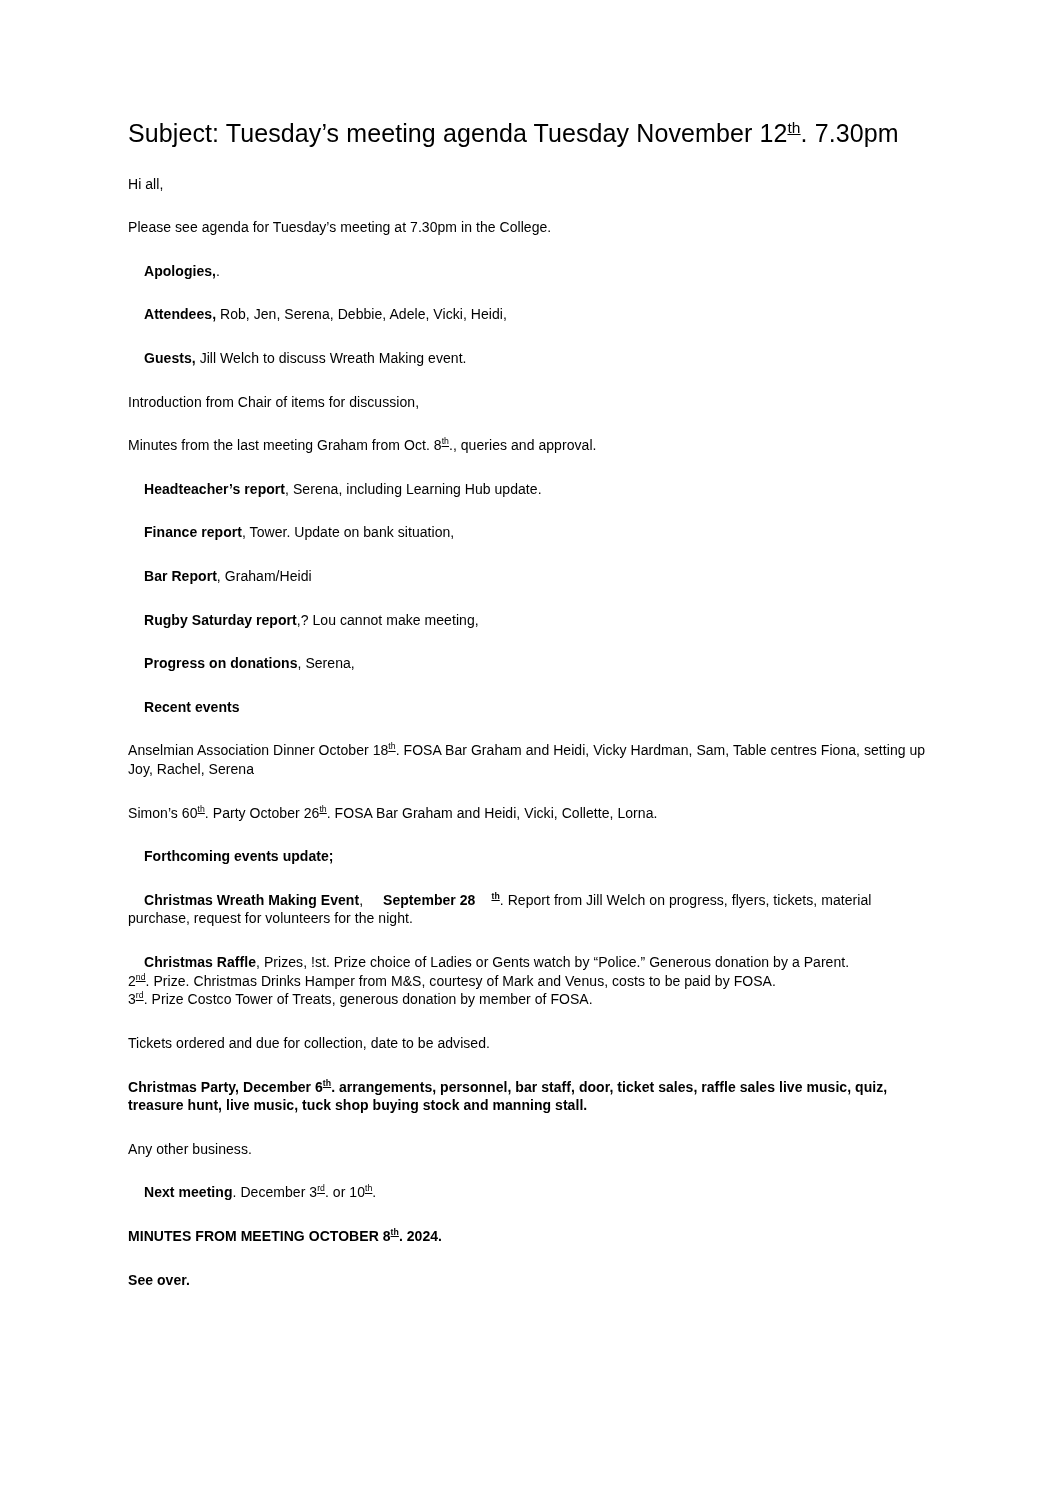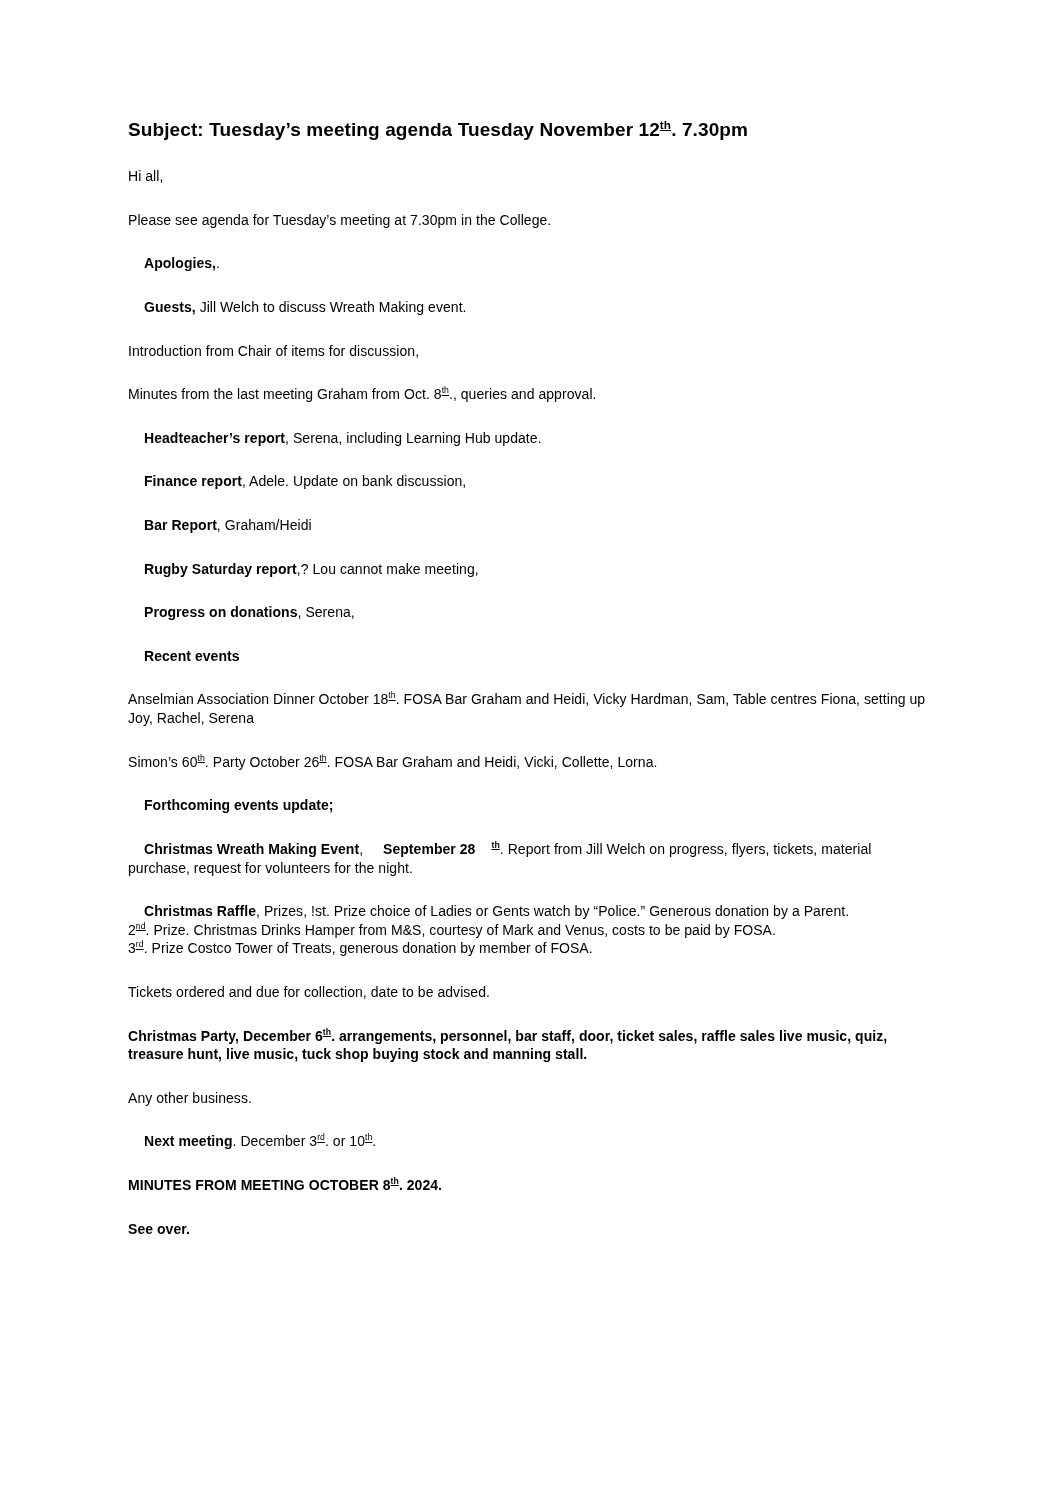--- a/index.html
+++ b/index.html
@@ -20,23 +20,23 @@
     box-sizing: border-box;
     overflow: hidden;
   }
   .content {
     position: absolute;
     left: 128px;
     top: 118px;
     width: 805px;
   }
   .doc-title {
-    font-size: 19px;
+    font-size: 25px;
     line-height: 1.22;
-    font-weight: bold;
+    font-weight: normal;
     margin: 0 0 26px 0;
     letter-spacing: 0.1px;
   }
   .para {
     font-size: 14px;
     line-height: 1.33;
     margin: 0 0 25px 0;
     letter-spacing: 0.05px;
   }
   .para.no-gap {
@@ -64,30 +64,31 @@
   <div class="content">
 
     <div class="doc-title"><span>Subject: Tuesday’s meeting agenda Tuesday November 12</span><sup>th</sup><span>. 7.30pm</span></div>
 
     <p class="para">Hi all,</p>
 
     <p class="para">Please see agenda for Tuesday’s meeting at 7.30pm in the College.</p>
 
     <p class="para"><span class="b">Apologies,</span><span>.</span></p>
 
+    <p class="para"><span class="b">Attendees,</span><span> Rob, Jen, Serena, Debbie, Adele, Vicki, Heidi,</span></p>
 
     <p class="para"><span class="b">Guests,</span><span> Jill Welch to discuss Wreath Making event.</span></p>
 
     <p class="para">Introduction from Chair of items for discussion,</p>
 
     <p class="para"><span>Minutes from the last meeting Graham from Oct. 8</span><sup>th</sup><span>., queries and approval.</span></p>
 
     <p class="para"><span class="b">Headteacher’s report</span><span>, Serena, including Learning Hub update.</span></p>
 
-    <p class="para"><span class="b">Finance report</span><span>, Adele. Update on bank discussion,</span></p>
+    <p class="para"><span class="b">Finance report</span><span>, Tower. Update on bank situation,</span></p>
 
     <p class="para"><span class="b">Bar Report</span><span>, Graham/Heidi</span></p>
 
     <p class="para"><span class="b">Rugby Saturday report</span><span>,? Lou cannot make meeting,</span></p>
 
 
     <p class="para"><span class="b">Progress on donations</span><span>, Serena,</span></p>
 
     <p class="para"><span class="b">Recent events</span></p>
 

